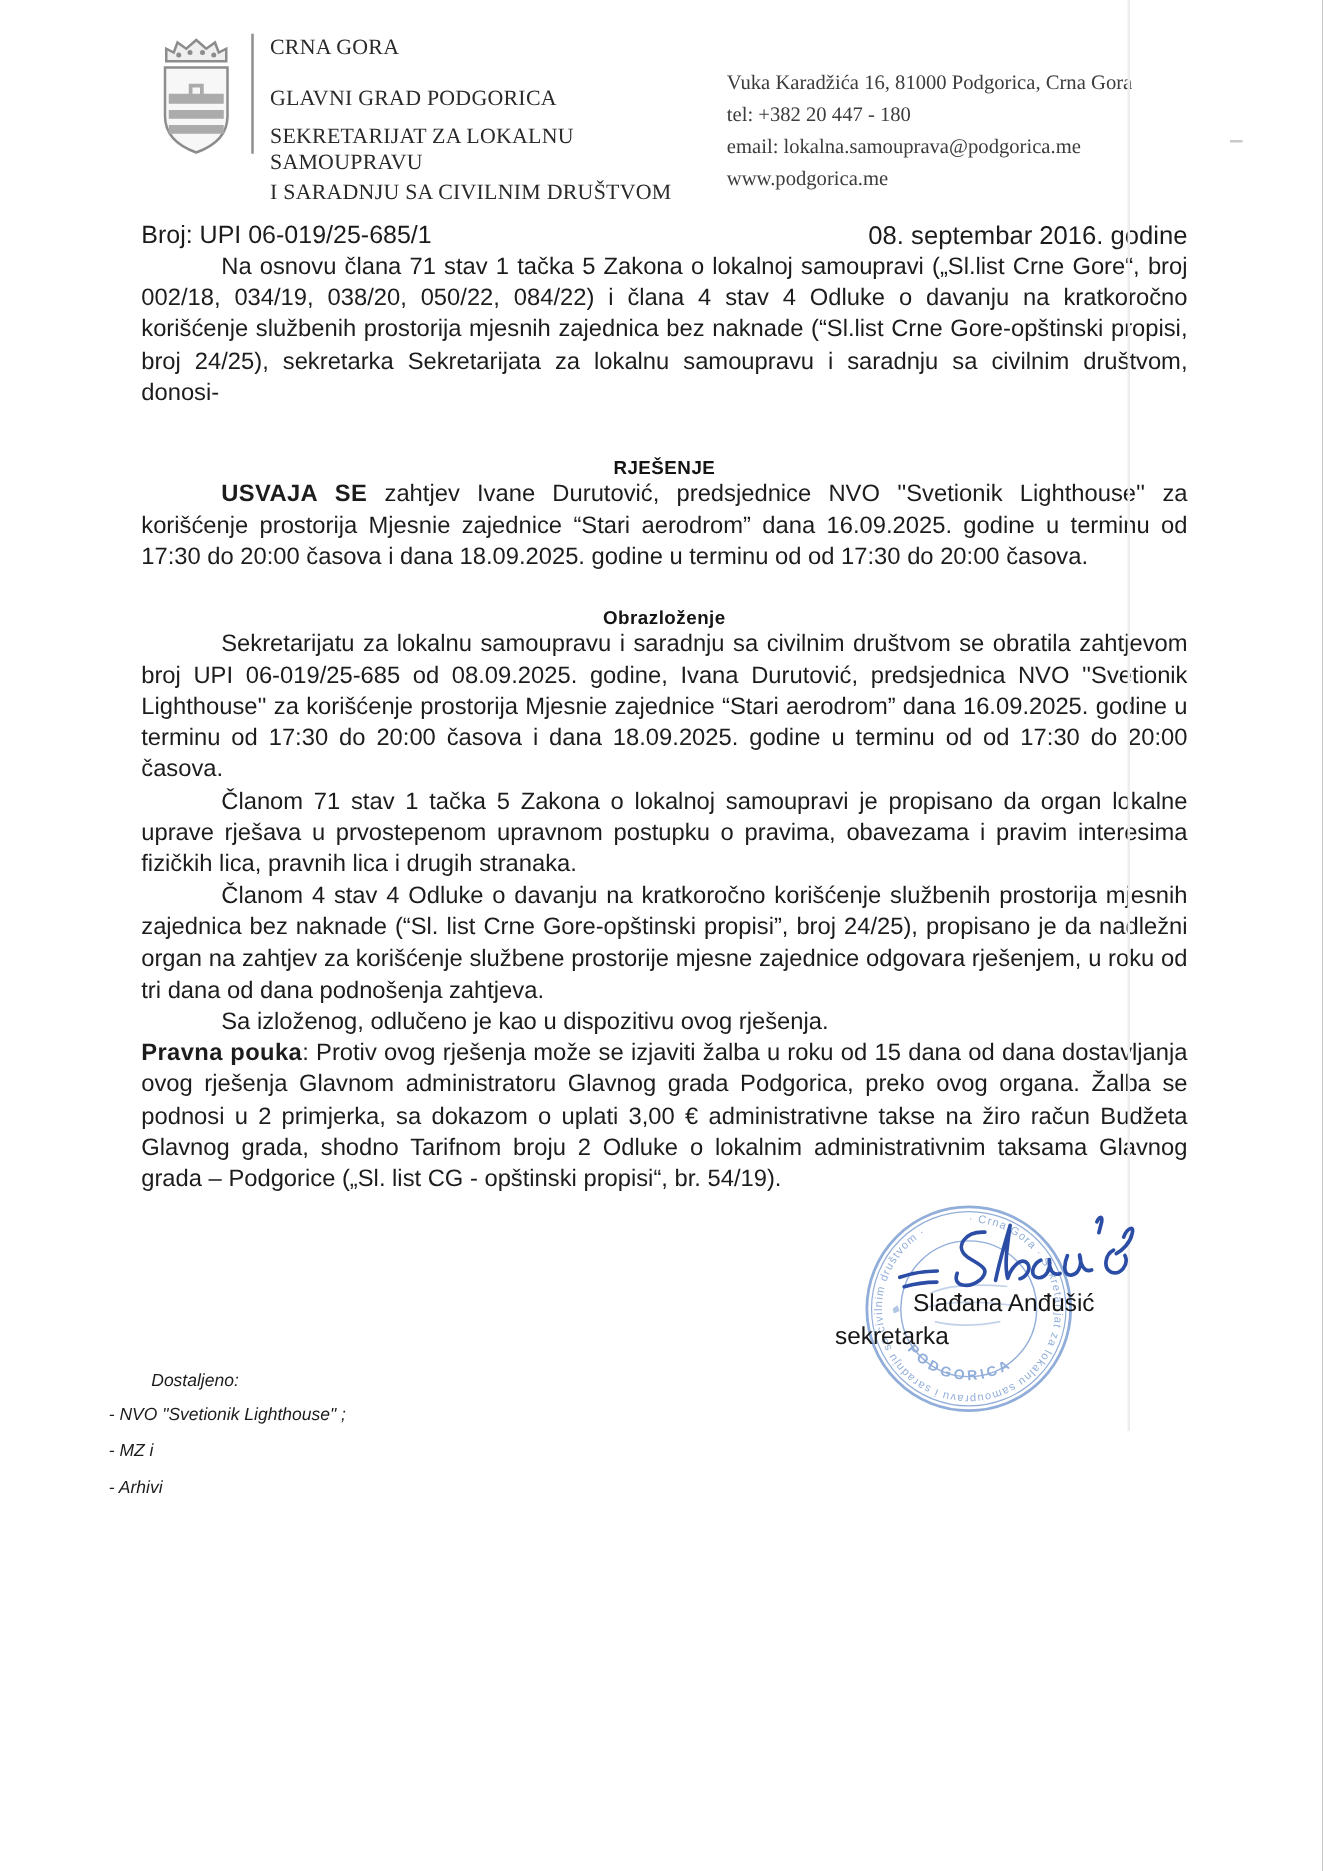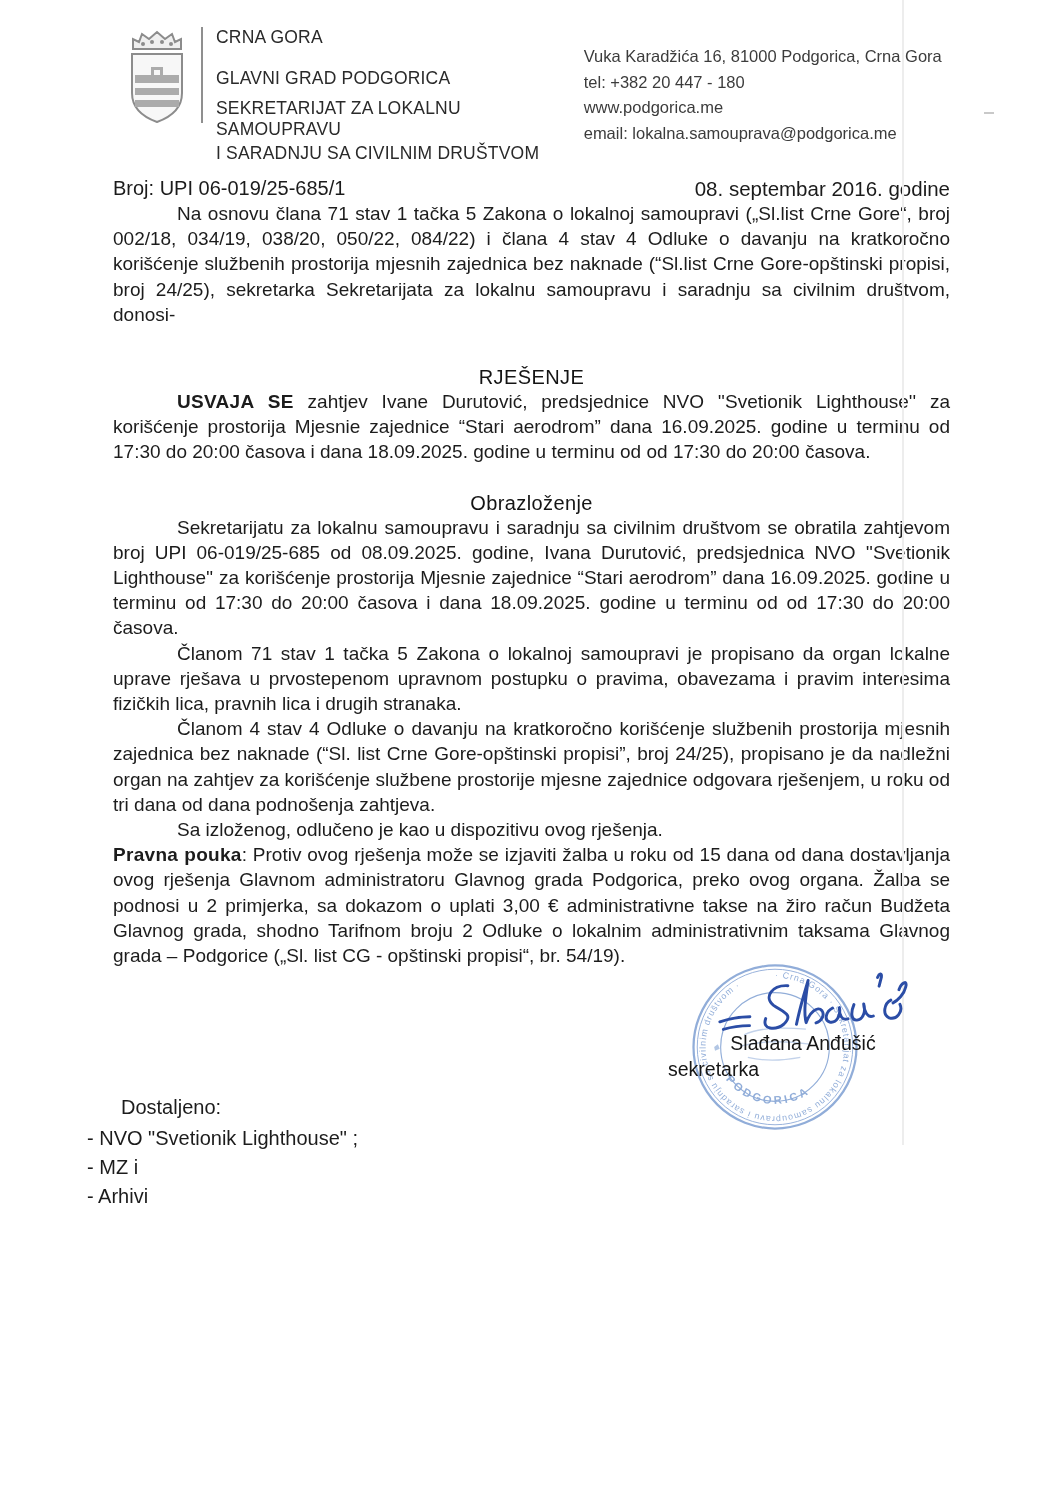--- a/index.html
+++ b/index.html
@@ -13,60 +13,60 @@
     color:#1e1e1e;
     overflow:hidden;
     box-sizing:border-box;
     padding:25px 108px 0 113px;
   }
   
   .scan-line{position:absolute;left:902px;top:0;width:2px;height:1145px;background:#ededed;}
   .scan-dash{position:absolute;left:984px;top:112px;width:10px;height:2px;background:#c9c9c9;}
 
   
-  .header{display:flex;justify-content:space-between;align-items:flex-start;}
+  .header{display:flex;justify-content:space-between;align-items:center;font-family:Liberation Serif, serif;}
   .org{display:flex;align-items:flex-start;}
   .emblem-wrap{margin-left:12px;margin-top:2px;}
   .org-divider{width:2px;background:#8f8f8f;height:96px;margin:2px 0 0 12px;}
   .org-lines{padding-left:13px;font-size:17.5px;color:#2a2a2a;letter-spacing:.2px;}
   .org-line1{margin-top:2px;}
   .org-line2{margin-top:20px;}
   .org-line3{margin-top:9px;}
   .org-line4{margin-top:3px;}
   .contact{font-size:16.5px;color:#3c3c3c;line-height:25.5px;width:372px;margin-top:19px;}
   .ref-row{display:flex;justify-content:space-between;margin-top:13px;font-size:20px;color:#1b1b1b;}
   .ref-date{font-size:20.5px;}
 
   
   .doc-body p{
     font-size:19px;line-height:25.2px;text-align:justify;
     margin:0;color:#1c1c1c;
   }
   .indent{text-indent:64px;}
   .p-intro{margin-top:27px;}
   .h-center{
-    text-align:center;font-weight:normal;font-size:20px;letter-spacing:.4px;color:#141414;
+    text-align:center;font-weight:bold;font-size:15px;letter-spacing:.4px;color:#141414;
   }
   .h-rjesenje{margin-top:39px;}
   .p-usvaja{margin-top:21px;}
   .h-obrazlozenje{margin-top:27px;}
   .p-zahtjev{margin-top:13px;}
   .p-zakljucak{margin-top:26px;}
   .p-pravna{margin-top:17px;}
   b.lead{font-weight:bold;letter-spacing:.3px;}
 
   
   .sig-block{position:absolute;left:668px;top:948px;width:270px;height:190px;}
   .stamp{position:absolute;left:18px;top:10px;width:178px;height:178px;opacity:.85;mix-blend-mode:multiply;}
   .signature{position:absolute;left:42px;top:18px;width:218px;height:88px;transform:rotate(-4deg);}
   .sig-name{position:absolute;top:84px;left:0;width:100%;text-align:center;font-size:19.5px;color:#161616;}
   .sig-title{position:absolute;top:110px;left:0;width:100%;font-size:19.5px;color:#161616;}
 
   
-  .footer{position:absolute;left:87px;top:1096px;font-size:20px;color:#1c1c1c;}
+  .footer{position:absolute;left:87px;top:1096px;font-size:14px;color:#1c1c1c;font-style:italic;}
   .footer-label{padding-left:34px;}
   .footer-item{margin-top:9px;line-height:20px;}
 </style>
 </head>
 <body>
 
 <div class="page">
   <div class="scan-line"></div>
   <div class="scan-dash"></div>
 
@@ -94,22 +94,22 @@
       <div class="org-lines">
         <div class="org-line1">CRNA GORA</div>
         <div class="org-line2">GLAVNI GRAD PODGORICA</div>
         <div class="org-line3">SEKRETARIJAT ZA LOKALNU SAMOUPRAVU</div>
         <div class="org-line4">I SARADNJU SA CIVILNIM DRUŠTVOM</div>
       </div>
     </div>
     <div class="contact">
       <div>Vuka Karadžića 16, 81000 Podgorica, Crna Gora</div>
       <div>tel: +382 20 447 - 180</div>
+      <div>email: lokalna.samouprava@podgorica.me</div>
       <div>www.podgorica.me</div>
-      <div>email: lokalna.samouprava@podgorica.me</div>
     </div>
   </div>
 
   <div class="ref-row">
     <div>Broj: UPI 06-019/25-685/1</div>
     <div class="ref-date">08. septembar 2016. godine</div>
   </div>
 
   <div class="doc-body">
     <p class="indent p-intro">Na osnovu člana 71 stav 1 tačka 5 Zakona o lokalnoj samoupravi („Sl.list Crne Gore“, broj 002/18, 034/19, 038/20, 050/22, 084/22) i člana 4 stav 4 Odluke o davanju na kratkoročno korišćenje službenih prostorija mjesnih zajednica bez naknade (“Sl.list Crne Gore-opštinski propisi, broj 24/25), sekretarka Sekretarijata za lokalnu samoupravu i saradnju sa civilnim društvom, donosi-</p>

